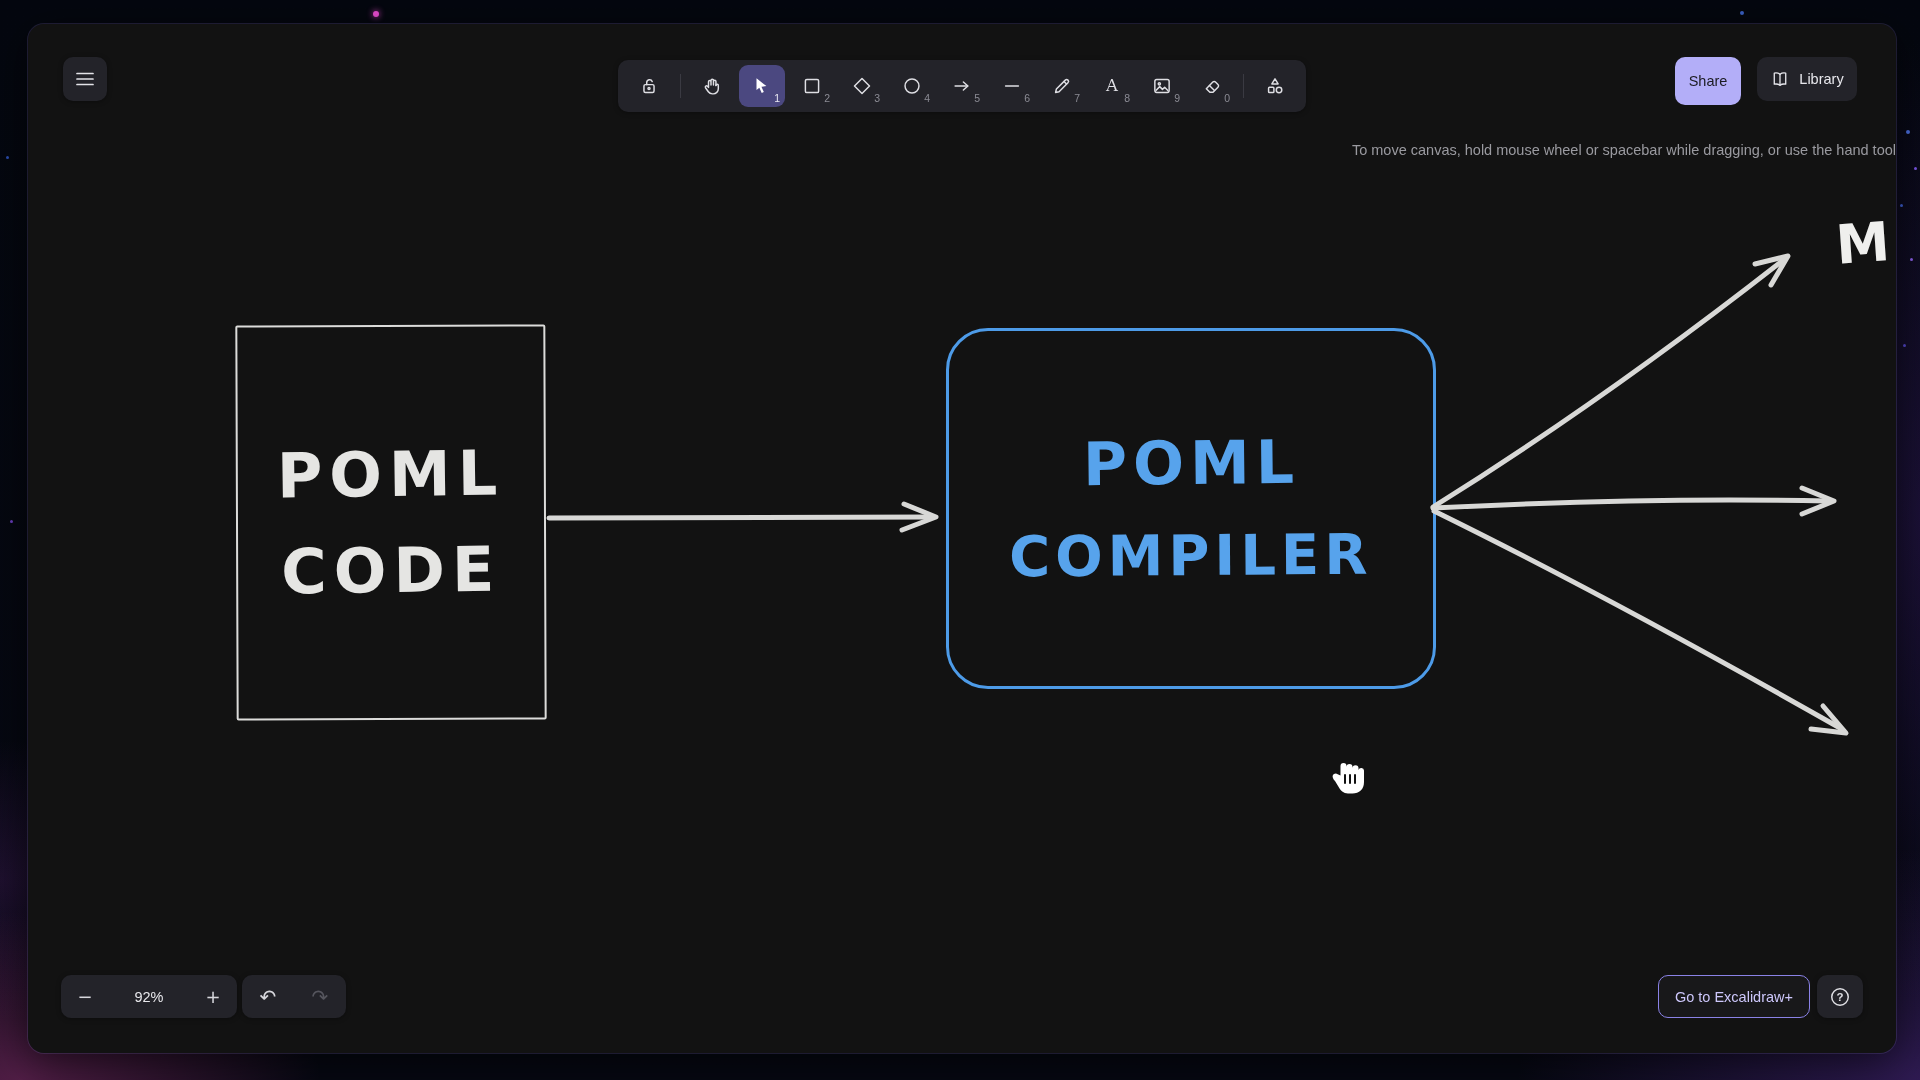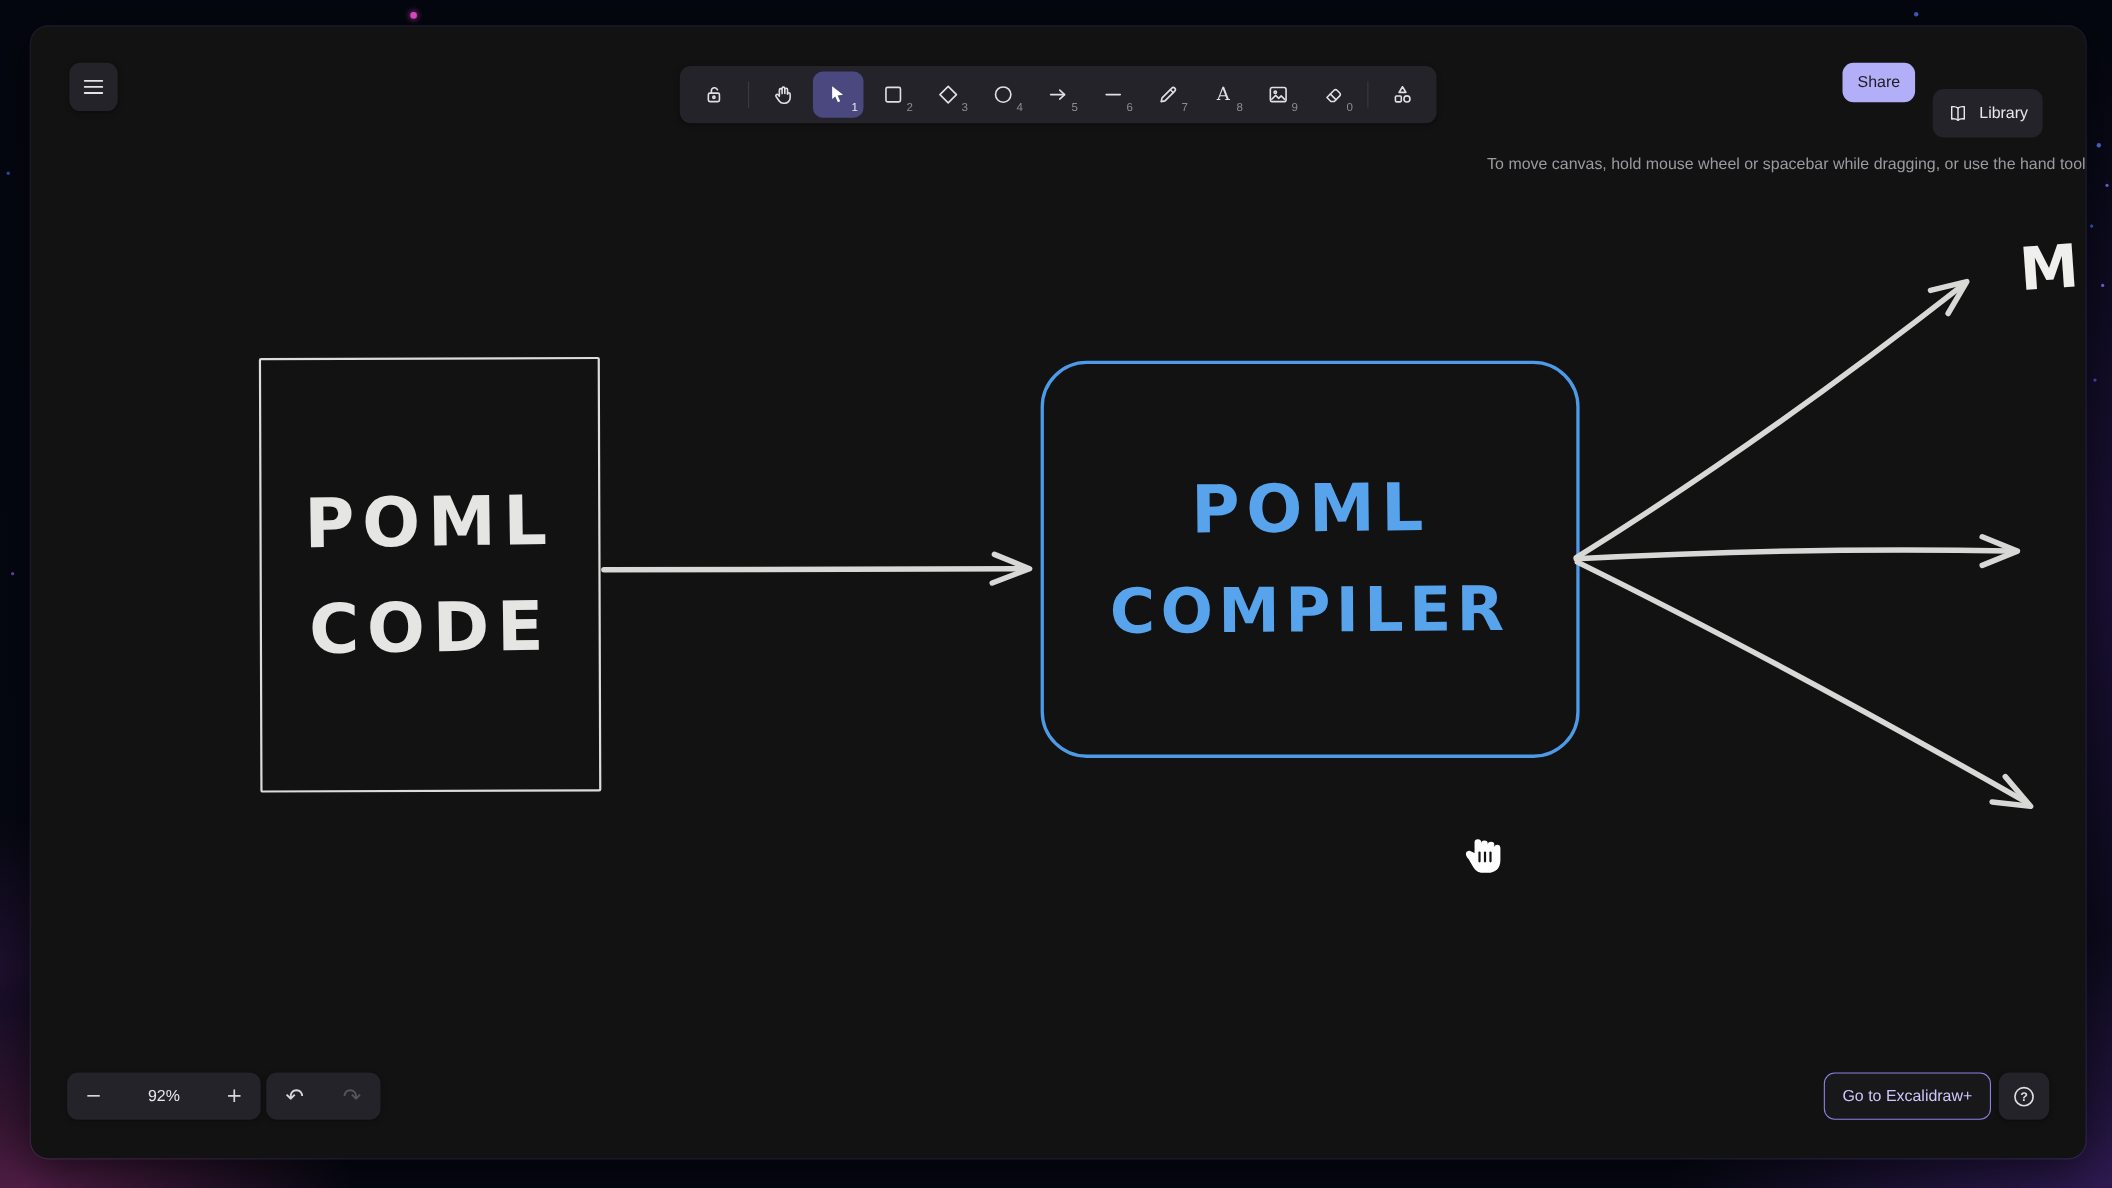--- a/index.html
+++ b/index.html
@@ -18,24 +18,24 @@
   
   .menu-btn{position:absolute;left:35px;top:33px;width:44px;height:44px;display:flex;align-items:center;justify-content:center;cursor:pointer;border:none;}
   .toolbar{position:absolute;left:50%;top:36px;transform:translateX(-50%);height:52px;display:flex;align-items:center;gap:4px;padding:0 8px;}
   .tool{position:relative;width:46px;height:42px;border-radius:9px;background:transparent;border:none;display:flex;align-items:center;justify-content:center;cursor:pointer;}
   .tool.selected{background:#4b4880;}
   .tool svg{display:block;}
   .tb-divider{width:1px;height:24px;background:#3a3a42;margin:0 4px;}
   .shortcut{position:absolute;right:5px;bottom:3px;font-size:10.5px;color:#8b8b94;}
   .tool.selected .shortcut{color:#e9e9f2;}
   .hint{position:absolute;left:0;right:0;top:118px;text-align:right;font-size:14.5px;color:#9a9aa0;}
-  .share-btn{position:absolute;left:1647px;top:33px;width:66px;height:36px;border-radius:10px;background:#b3aef8;
+  .share-btn{position:absolute;left:1647px;top:33px;width:66px;height:48px;border-radius:10px;background:#b3aef8;
     border:none;color:#1c1c22;font-size:14.5px;font-family:"Liberation Sans",sans-serif;cursor:pointer;}
   .library-btn{position:absolute;left:1729px;top:33px;width:100px;height:44px;border-radius:10px;background:#232329;border:none;
-    color:#e7e7ec;font-size:14.5px;font-family:"Liberation Sans",sans-serif;display:flex;align-items:center;justify-content:center;gap:9px;cursor:pointer;margin-top:24px;}
+    color:#e7e7ec;font-size:14.5px;font-family:"Liberation Sans",sans-serif;display:flex;align-items:center;justify-content:center;gap:9px;cursor:pointer;}
   
   .zoom-island{position:absolute;left:33px;top:951px;width:164px;height:43px;display:flex;align-items:center;justify-content:space-between;padding:0 6px;}
   .zoom-btn{width:36px;height:36px;border:none;background:transparent;color:#d7d7dc;font-size:18px;cursor:pointer;font-family:"DejaVu Sans",sans-serif;}
   .zoom-label{color:#e8e8ec;font-size:14.5px;cursor:pointer;}
   .history-island{position:absolute;left:214px;top:951px;width:104px;height:43px;display:flex;align-items:center;justify-content:space-around;}
   .hist-btn{width:40px;height:36px;border:none;background:transparent;font-size:20px;cursor:pointer;font-family:"DejaVu Sans",sans-serif;line-height:1;}
   .undo{color:#d7d7dc;} .redo{color:#55555d;}
   .plus-btn{position:absolute;left:1630px;top:951px;width:152px;height:43px;border-radius:10px;background:rgba(35,35,41,.4);
     border:1px solid #8a82e6;color:#cdc7fb;font-size:14.5px;font-family:"Liberation Sans",sans-serif;cursor:pointer;}
   .help-btn{position:absolute;left:1789px;top:951px;width:46px;height:43px;border-radius:10px;background:#232329;border:none;

